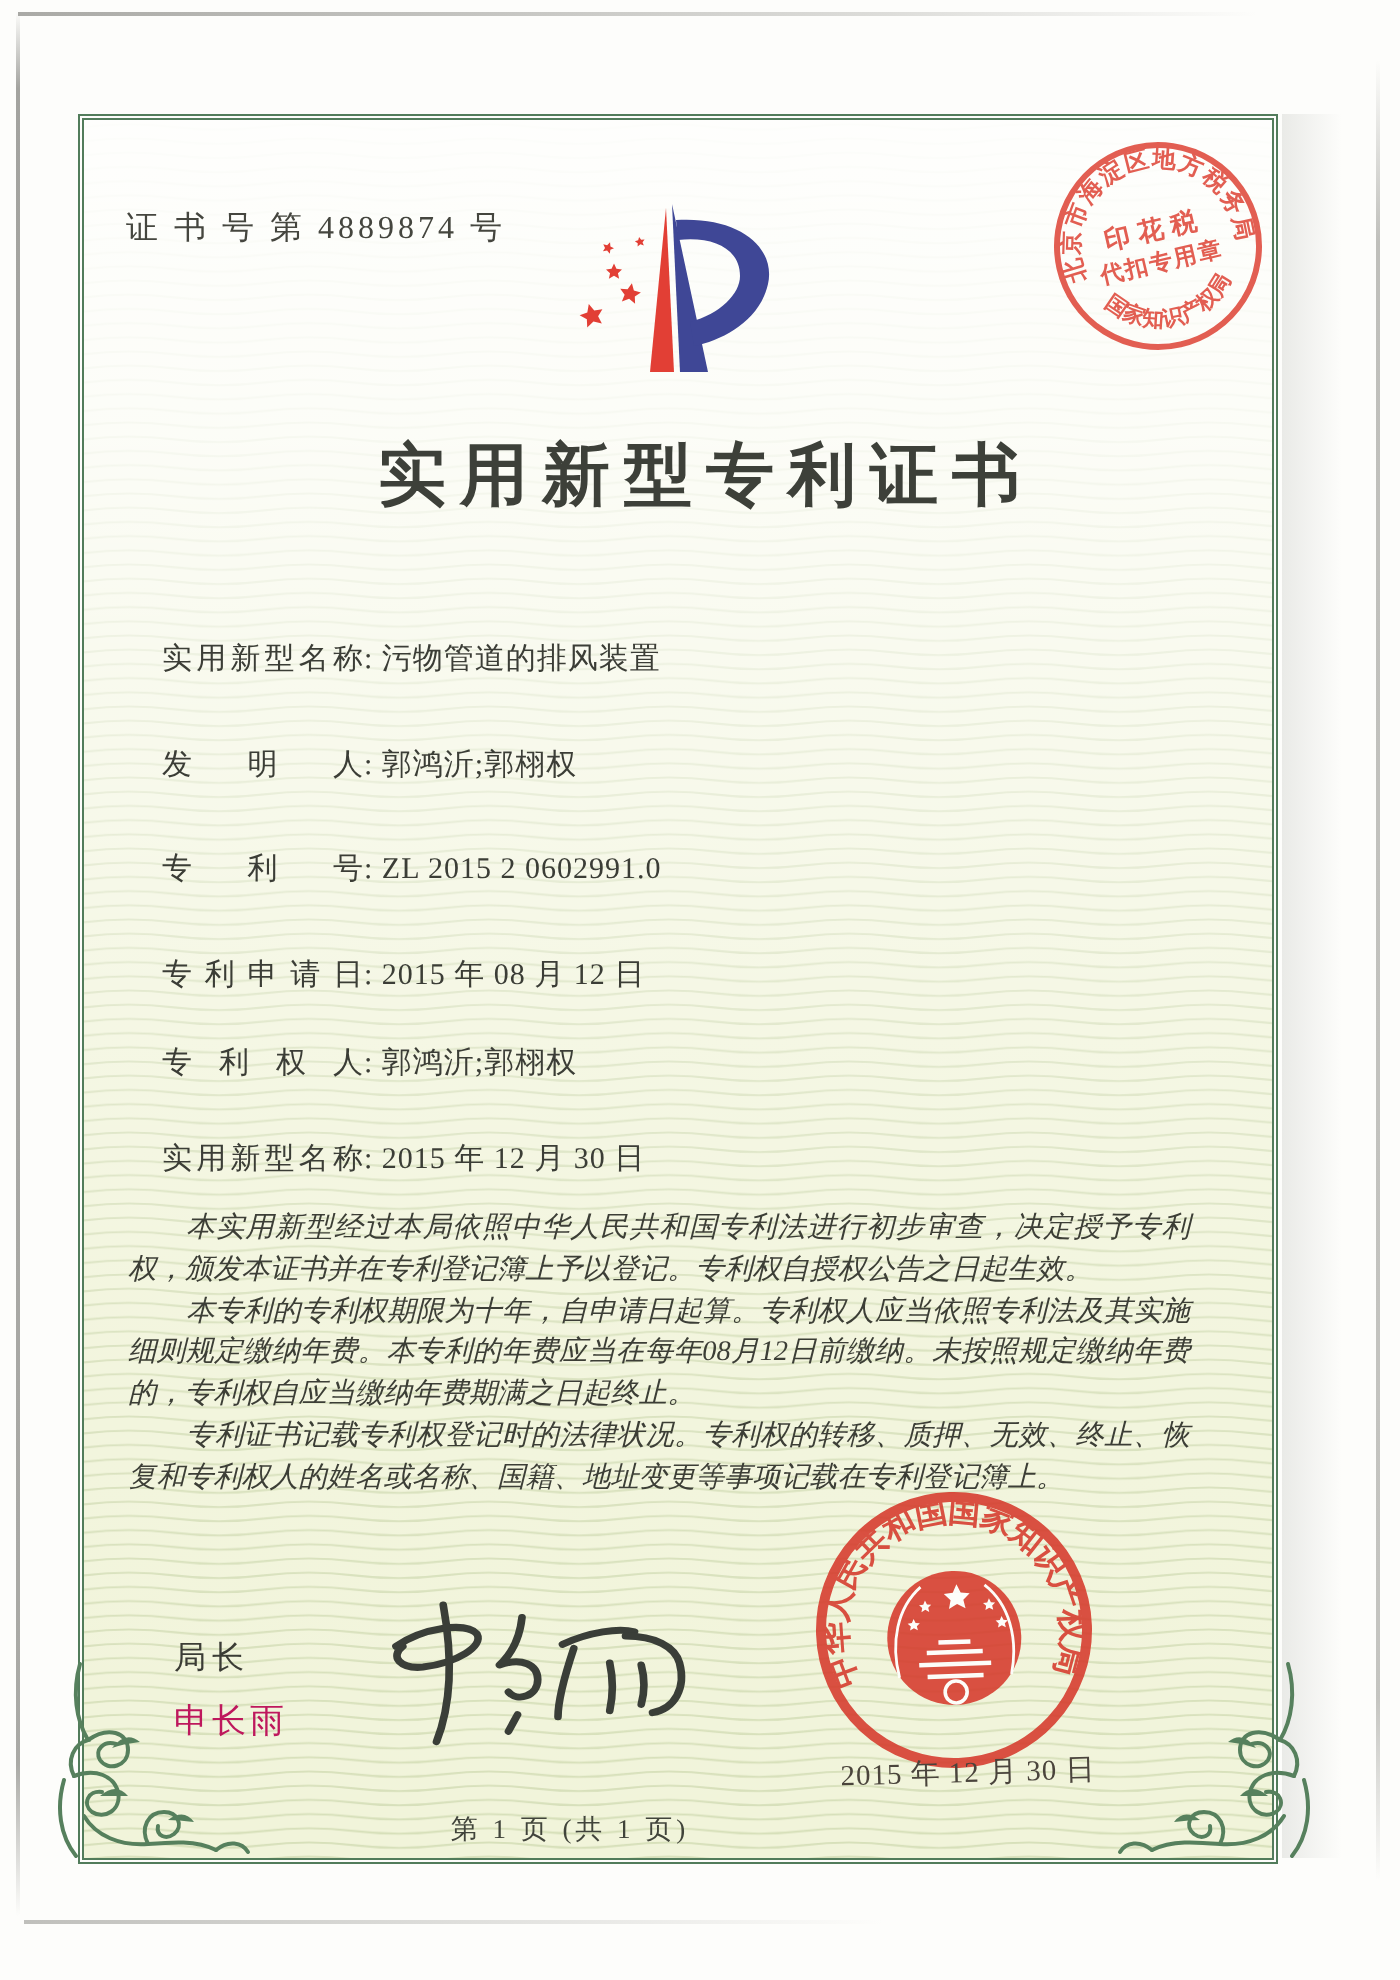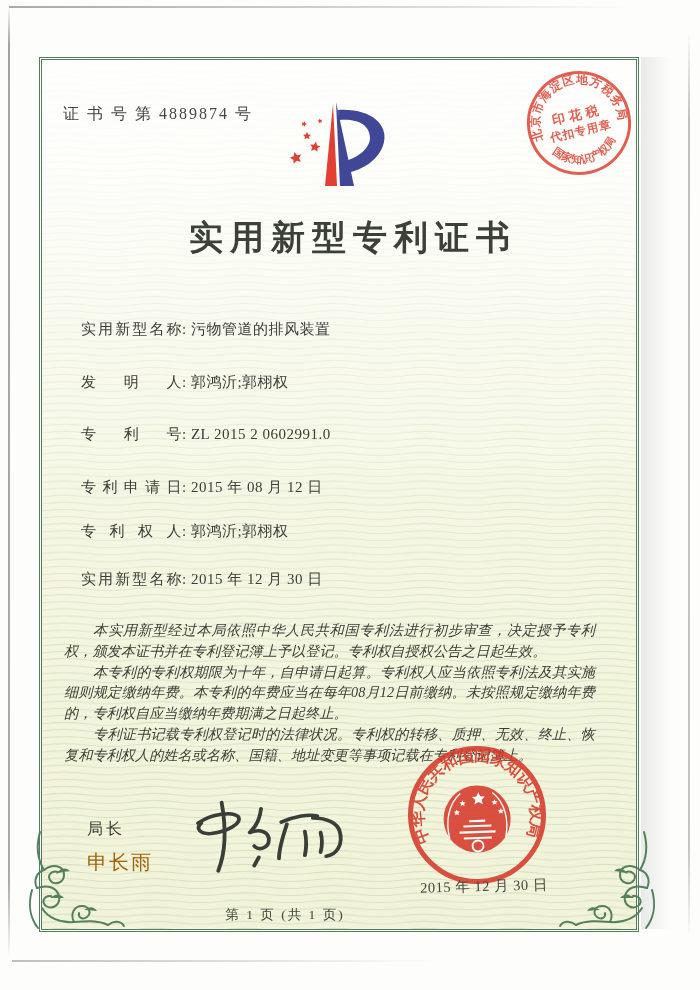--- a/index.html
+++ b/index.html
@@ -38,28 +38,28 @@
   .tax-stamp{position:absolute;left:524px;top:68px;width:110px;height:110px;
     z-index:5;transform:rotate(-13deg);opacity:.85;}
   .title{position:absolute;left:39px;top:215px;width:628px;text-align:center;
     font-size:34px;font-weight:bold;letter-spacing:7px;color:#3d4039;z-index:3;}
 
   .field{position:absolute;left:64px;font-size:15px;color:#3b3d36;
     letter-spacing:.5px;z-index:3;white-space:pre;}
   .flabel{display:inline-block;width:101px;text-align:justify;text-align-last:justify;}
   .f0{top:303px}.f1{top:356px}.f2{top:408px}.f3{top:461px}.f4{top:505px}.f5{top:553px}
 
-  .paras{position:absolute;left:64px;top:620px;width:531px;z-index:3;}
+  .paras{position:absolute;left:64px;top:604px;width:531px;z-index:3;}
   .paras p{margin:0;font-size:14.2px;line-height:20.8px;text-align:justify;
     text-indent:2.05em;color:#3c3e36;font-style:italic;}
 
   .signer-title{position:absolute;left:87px;top:819px;font-size:16px;letter-spacing:3px;
     color:#3b3c35;font-family:"Liberation Sans","DejaVu Sans",sans-serif;z-index:3;text-align:center;}
-  .signer-name{position:absolute;left:87px;top:849px;font-size:20px;letter-spacing:2px;
-    color:#a16207;font-family:"Liberation Sans","DejaVu Sans",sans-serif;z-index:3;}
+  .signer-name{position:absolute;left:87px;top:849px;font-size:17px;letter-spacing:2px;
+    color:#be185d;font-family:"Liberation Sans","DejaVu Sans",sans-serif;z-index:3;}
   .signature{position:absolute;left:180px;top:788px;width:180px;height:88px;z-index:4;}
 
   .office-seal{position:absolute;left:404px;top:742px;width:146px;height:146px;
     z-index:5;opacity:.88;transform:rotate(-2deg);}
   .seal-date{position:absolute;left:404px;top:877px;width:160px;text-align:center;
     font-size:14.5px;letter-spacing:.5px;color:#4a443c;z-index:6;transform:rotate(-1.5deg);}
 
   .footer{position:absolute;left:39px;top:906px;width:492px;text-align:center;
     font-size:13.5px;letter-spacing:2px;color:#41443b;z-index:3;}
 

